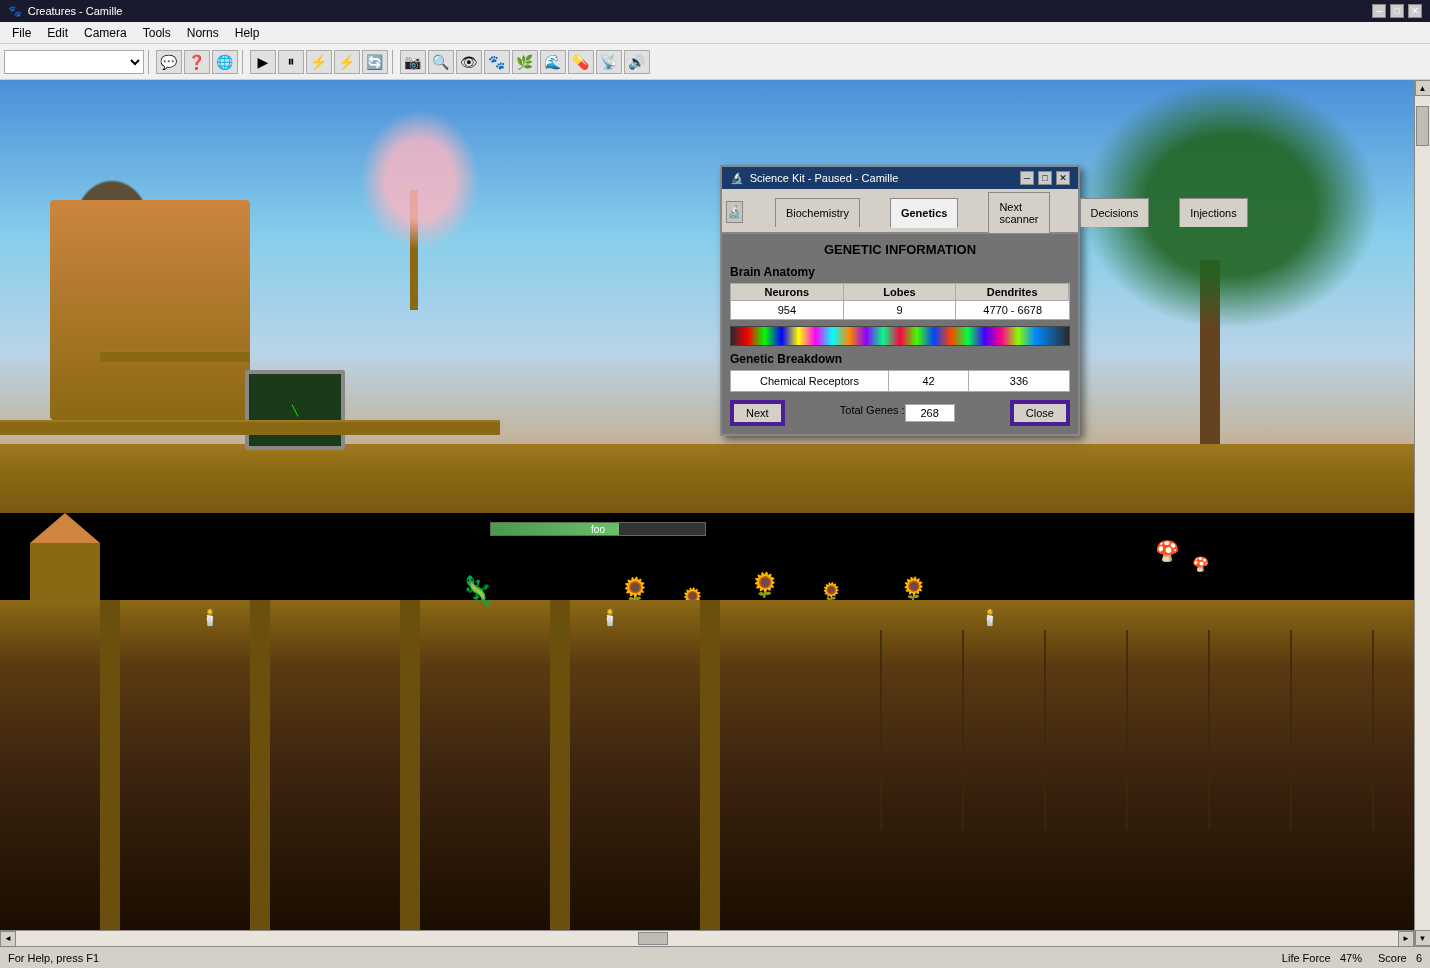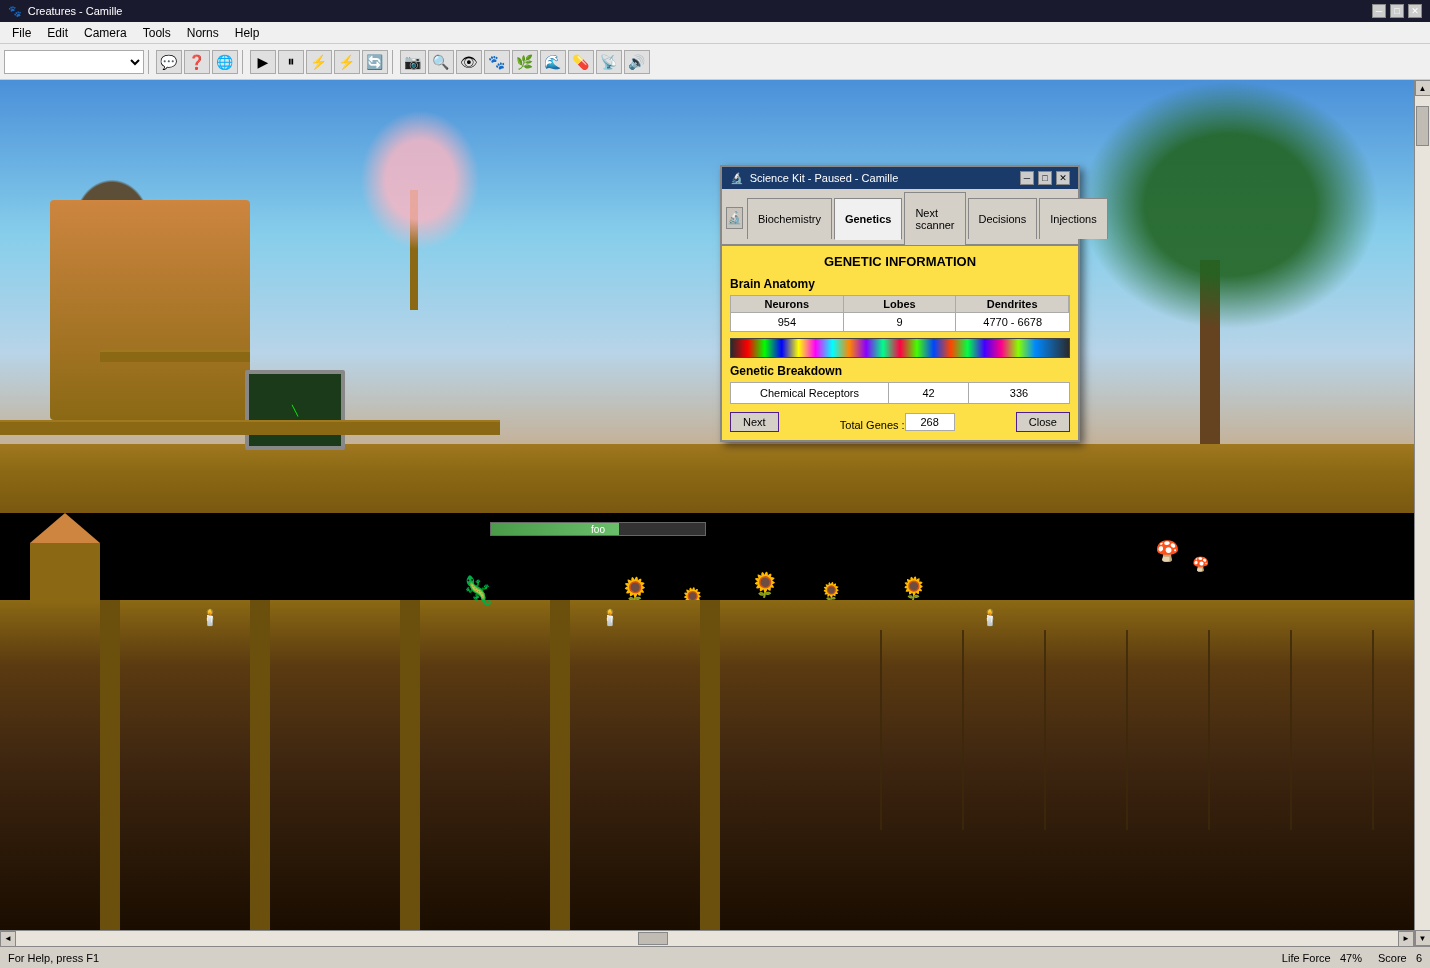--- a/index.html
+++ b/index.html
@@ -82,28 +82,28 @@
     .dialog-titlebar-controls { display: flex; gap: 4px; }
     .dialog-btn { width: 14px; height: 14px; border: 1px solid #888; background: #ccc; font-size: 9px; cursor: pointer; display: flex; align-items: center; justify-content: center; color: #000; }
 
     
     .dialog-tabs {
       display: flex; align-items: center; background: #d4d0c8;
       border-bottom: 2px solid #888; padding: 2px 4px 0;
     }
     .tab-icon { width: 22px; height: 22px; background: #c8c4bc; border: 1px solid #888; display: flex; align-items: center; justify-content: center; cursor: pointer; margin-right: 4px; font-size: 12px; }
     .tab {
-      padding: 14px 10px; background: #d4d0c8; border: 1px solid #888;
+      padding: 8px 10px; background: #d4d0c8; border: 1px solid #888;
       border-bottom: none; cursor: pointer; font-size: 11px; margin-right: 2px;
-      position: relative; top: 1px;
+      position: relative; top: 1px; margin-left: 28px;
     }
     .tab.active { background: #f0f0f0; border-bottom: 1px solid #f0f0f0; font-weight: bold; }
 
     
-    .dialog-content { padding: 8px; background: #fde047; }
+    .dialog-content { padding: 8px; background: #737373; }
 
     .section-title {
       text-align: center; font-weight: bold; font-size: 13px;
       margin-bottom: 8px; color: #000;
     }
 
     .info-grid {
       display: grid; grid-template-columns: auto auto auto auto;
       gap: 2px; margin-bottom: 8px; align-items: center;
     }
@@ -164,25 +164,25 @@
       text-align: center; border: 1px solid #aaa;
     }
     .table-row-data > div { padding: 4px 4px; border-right: 1px solid #aaa; }
     .table-row-data > div:last-child { border-right: none; }
 
     .dialog-footer {
       display: flex; align-items: center; justify-content: space-between;
       margin-top: 8px;
     }
     .footer-left { display: flex; align-items: center; gap: 4px; }
-    .footer-center { display: flex; align-items: flex-end; gap: 0; font-size: 11px; }
+    .footer-center { display: flex; align-items: flex-start; gap: 0; font-size: 11px; }
     .footer-right { }
 
     .btn {
-      padding: 3px 12px; background: #d4d0c8; border: 1px solid #4c1d95;
+      padding: 3px 12px; background: #d4d0c8; border: 4px solid #4c1d95;
       cursor: pointer; font-size: 11px;
     }
 
     .total-value { background: #fff; border: 1px solid #aaa; padding: 2px 8px; font-size: 11px; min-width: 50px; text-align: center; }
 
     
     .status-bar {
       position: absolute; bottom: 0; left: 0; right: 0; height: 22px;
       background: #d4d0c8; border-top: 1px solid #888;
       display: flex; align-items: center; justify-content: space-between;

